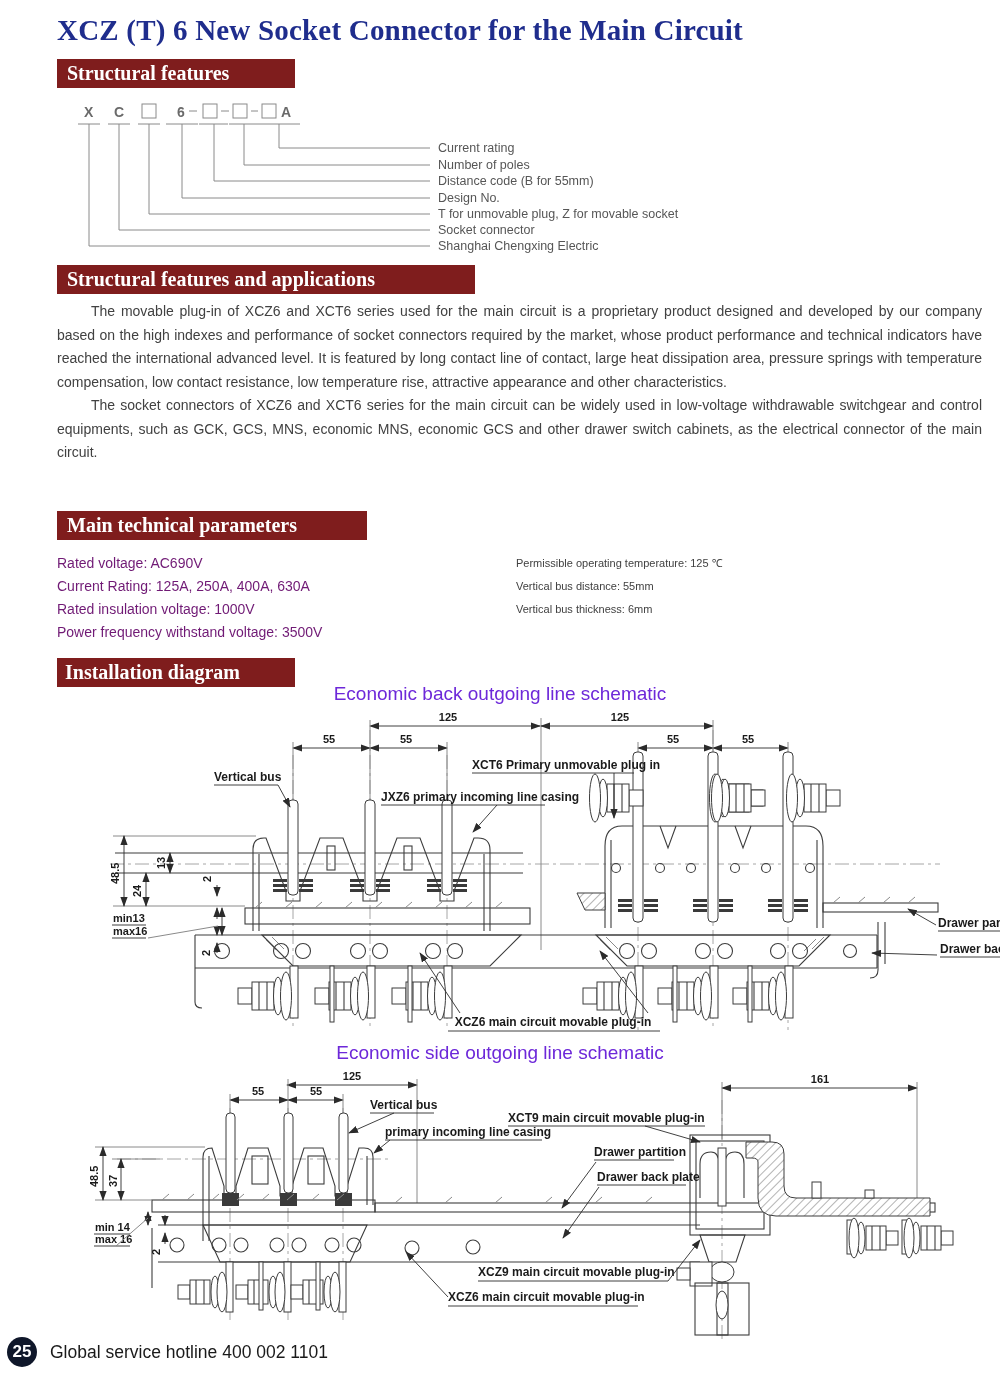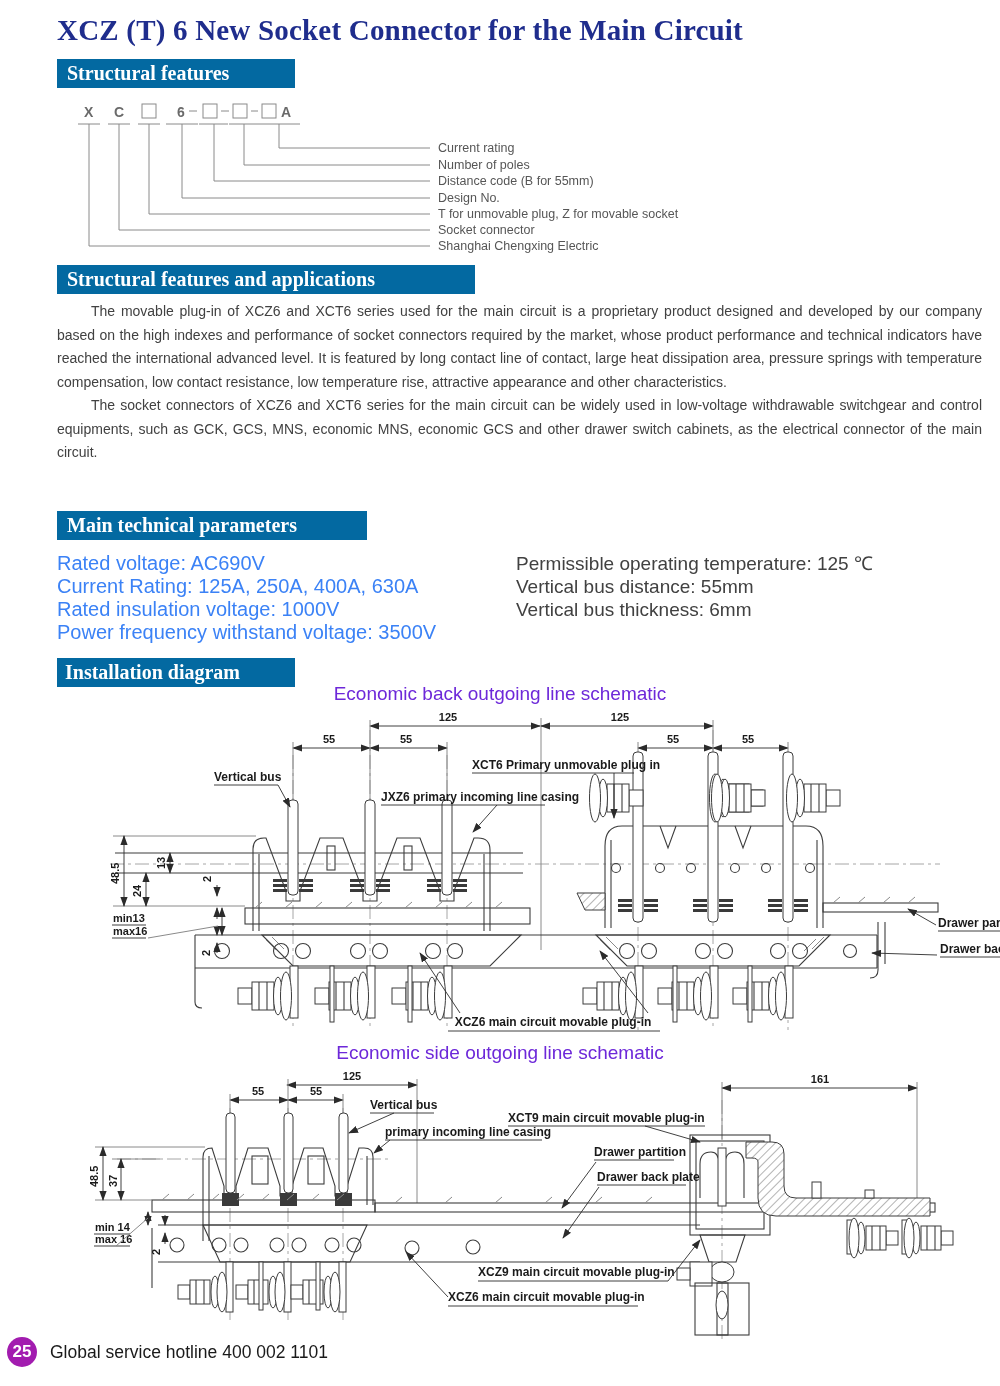--- a/index.html
+++ b/index.html
@@ -1,39 +1,39 @@
 <!DOCTYPE html>
 <html><head>
 <meta charset="utf-8">
 <style>
   html,body{margin:0;padding:0;background:#ffffff;}
   .page{position:relative;width:1000px;height:1386px;background:#ffffff;overflow:hidden;
         font-family:"Liberation Sans",sans-serif;color:#3f3f3f;}
   .abs{position:absolute;}
   .page-title{left:57px;top:14px;font-family:"Liberation Serif",serif;font-weight:bold;
               font-size:29px;color:#1f2d8d;letter-spacing:0.2px;}
-  .sec-bar{background:#0369a1;color:#ffffff;font-family:"Liberation Serif",serif;
+  .sec-bar{background:#7f1d1d;color:#ffffff;font-family:"Liberation Serif",serif;
            font-weight:bold;font-size:20px;height:29px;line-height:29px;padding:0 10px;
            box-sizing:border-box;}
   .bar1{left:57px;top:59px;width:238px;}
   .bar2{left:57px;top:265px;width:418px;}
   .bar3{left:57px;top:511px;width:310px;}
   .bar4{left:57px;top:658px;width:238px;padding-left:8px;}
   .body-text{left:57px;top:300px;width:925px;font-size:14px;line-height:23.5px;
              text-align:justify;color:#414141;}
   .body-text p{margin:0;text-indent:34px;}
-  .params-left{left:57px;top:552px;width:440px;font-size:20px;line-height:23px;color:#3b82f6;}
-  .params-right{left:516px;top:552px;width:460px;font-size:19px;line-height:23px;color:#414141;}
+  .params-left{left:57px;top:552px;width:440px;font-size:14px;line-height:23px;color:#701a75;}
+  .params-right{left:516px;top:552px;width:460px;font-size:11px;line-height:23px;color:#414141;}
   .params-left div,.params-right div{white-space:nowrap;}
   .diag-title{font-size:19px;color:#6d28d9;width:1000px;text-align:center;}
   .dt1{left:0;top:683px;}
   .dt2{left:0;top:1042px;}
   .footer{left:0;top:1334px;width:1000px;height:40px;}
   .page-badge{position:absolute;left:7px;top:3px;width:30px;height:30px;border-radius:50%;
-              background:#a21caf;color:#fff;font-size:17px;font-weight:bold;text-align:center;
+              background:#0f172a;color:#fff;font-size:17px;font-weight:bold;text-align:center;
               line-height:30px;}
   .hotline{position:absolute;left:50px;top:8px;font-size:17.5px;color:#1a1a1a;}
   svg{position:absolute;overflow:hidden;}
   svg text{font-family:"Liberation Sans",sans-serif;}
   .dimtxt{font-size:11px;font-weight:bold;fill:#1a1a1a;}
   .lbl{font-size:12px;font-weight:bold;fill:#1a1a1a;}
   .codechar{font-size:14px;fill:#6a6a6a;font-weight:bold;}
   .codelbl{font-size:12.5px;fill:#565656;}
   .thin{stroke:#8a8a8a;stroke-width:1;fill:none;}
   .art{stroke:#3d3d3d;stroke-width:1.1;fill:none;}

